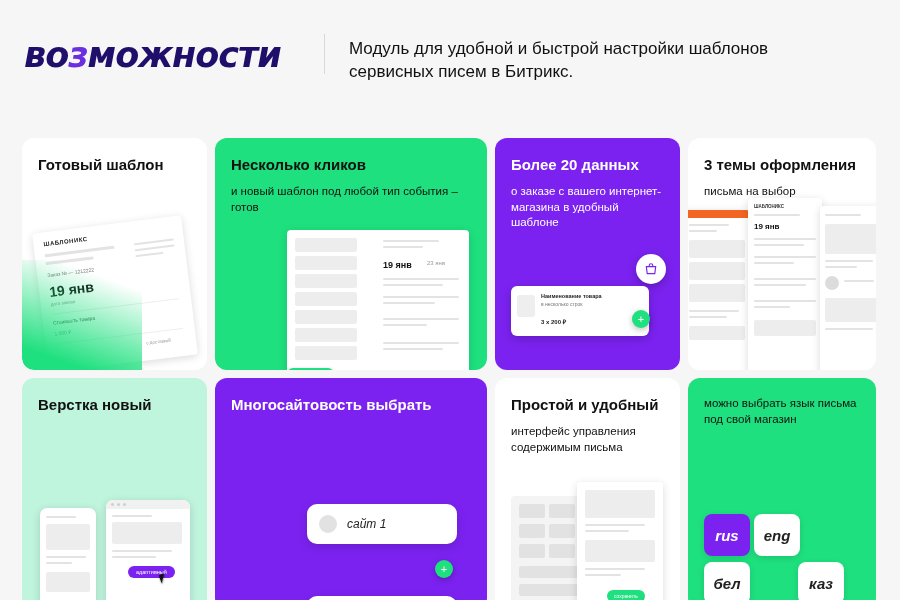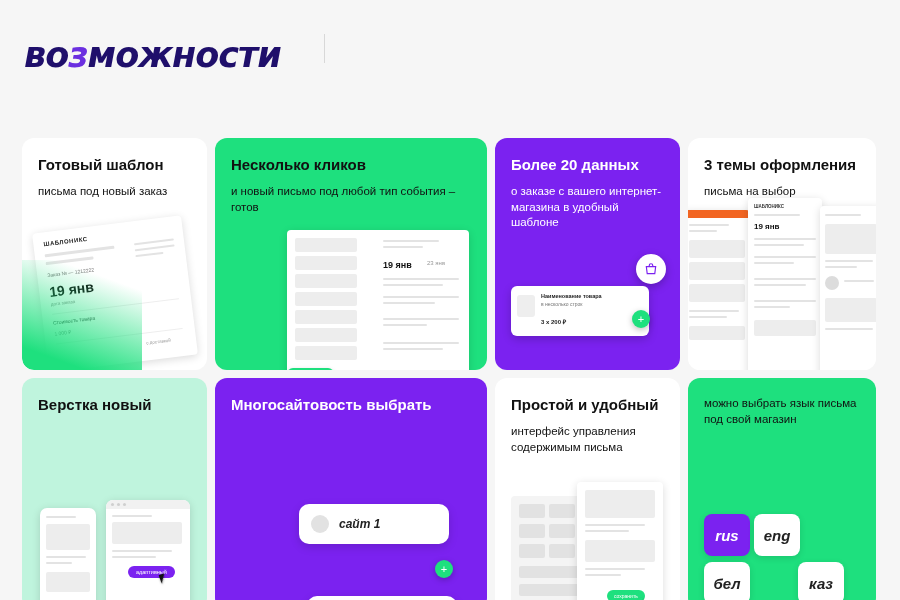--- a/index.html
+++ b/index.html
@@ -249,48 +249,48 @@
 </head>
 <body>
 
 <div class="page">
 
   <div class="header">
     <div class="logo">
       <div class="logo-text"><span>во</span><span class="accent">з</span><span>можности</span></div>
     </div>
     <div class="header-sep"></div>
+    <div class="header-title">Модуль для удобной и быстрой настройки шаблонов сервисных писем в Битрикс.</div>
   </div>
 
   <div class="grid">
 
     <div class="card card-1">
       <h3>Готовый шаблон</h3>
-      <p>письма под новый заказ</p>
       <div class="mock doc1">
         <div class="hdr">ШАБЛОНИКС</div>
         <div class="mline" style="left:10px;top:22px;width:70px;height:3px;"></div>
         <div class="mline" style="left:10px;top:30px;width:48px;height:3px;"></div>
         <div style="position:absolute;left:10px;top:40px;font-size:5px;color:#777;">Заказ № — 1212222</div>
         <div class="bigdate">19 янв</div>
         <div style="position:absolute;left:10px;top:70px;font-size:4.5px;color:#888;">дата заказа</div>
         <div class="mline" style="left:10px;top:82px;width:128px;height:1px;background:#eee;"></div>
         <div style="position:absolute;left:10px;top:88px;font-size:5px;color:#333;">Стоимость товара</div>
         <div style="position:absolute;left:10px;top:99px;font-size:5px;color:#777;">1 000 ₽</div>
         <div class="mline" style="left:10px;top:112px;width:128px;height:1px;background:#eee;"></div>
         <div style="position:absolute;left:100px;top:120px;font-size:4.5px;color:#999;">с доставкой</div>
         <div class="mline" style="left:100px;top:22px;width:40px;height:2px;"></div>
         <div class="mline" style="left:100px;top:28px;width:40px;height:2px;"></div>
         <div class="mline" style="left:100px;top:34px;width:28px;height:2px;"></div>
       </div>
     </div>
 
     <div class="card c-green">
       <h3>Несколько кликов</h3>
-      <p>и новый письмо под любой тип события – готов</p>
+      <p>и новый шаблон под любой тип события – готов</p>
       <div class="mock doc2">
         <div class="mblock" style="left:8px;top:8px;width:62px;height:14px;"></div>
         <div class="mblock" style="left:8px;top:26px;width:62px;height:14px;"></div>
         <div class="mblock" style="left:8px;top:44px;width:62px;height:14px;"></div>
         <div class="mblock" style="left:8px;top:62px;width:62px;height:14px;"></div>
         <div class="mblock" style="left:8px;top:80px;width:62px;height:14px;"></div>
         <div class="mblock" style="left:8px;top:98px;width:62px;height:14px;"></div>
         <div class="mblock" style="left:8px;top:116px;width:62px;height:14px;"></div>
         <div class="mline" style="left:96px;top:10px;width:56px;height:2px;"></div>
         <div class="mline" style="left:96px;top:16px;width:40px;height:2px;"></div>
@@ -387,21 +387,21 @@
         <div class="mline" style="left:6px;top:50px;width:60px;height:2px;"></div>
         <div class="mline" style="left:6px;top:56px;width:44px;height:2px;"></div>
         <div style="position:absolute;left:22px;top:66px;background:#7b22f0;color:#fff;font-size:5.5px;border-radius:7px;padding:3px 8px;">адаптивный</div>
         <div class="cursor" style="left:54px;top:74px;border-left-color:#111;"></div>
 
       </div>
     </div>
 
     <div class="card c-violet">
       <h3>Многосайтовость выбрать</h3>
-      <div class="site-row" style="left:84px;top:126px;width:138px;font-weight:bold;">
+      <div class="site-row" style="left:92px;top:126px;width:138px;">
         <span class="circ"></span>
         <span>сайт 1</span>
       </div>
       <div class="site-row" style="left:92px;top:218px;width:138px;">
         
         
       </div>
       <div class="plus-badge" style="left:220px;top:182px;">+</div>
     </div>
 

